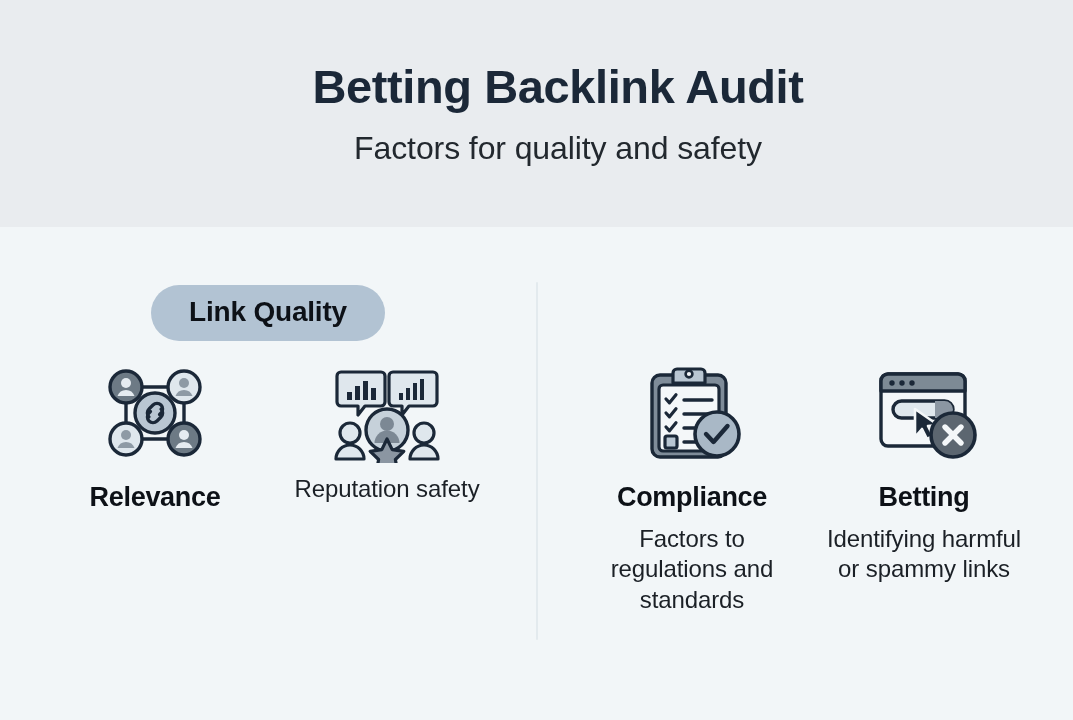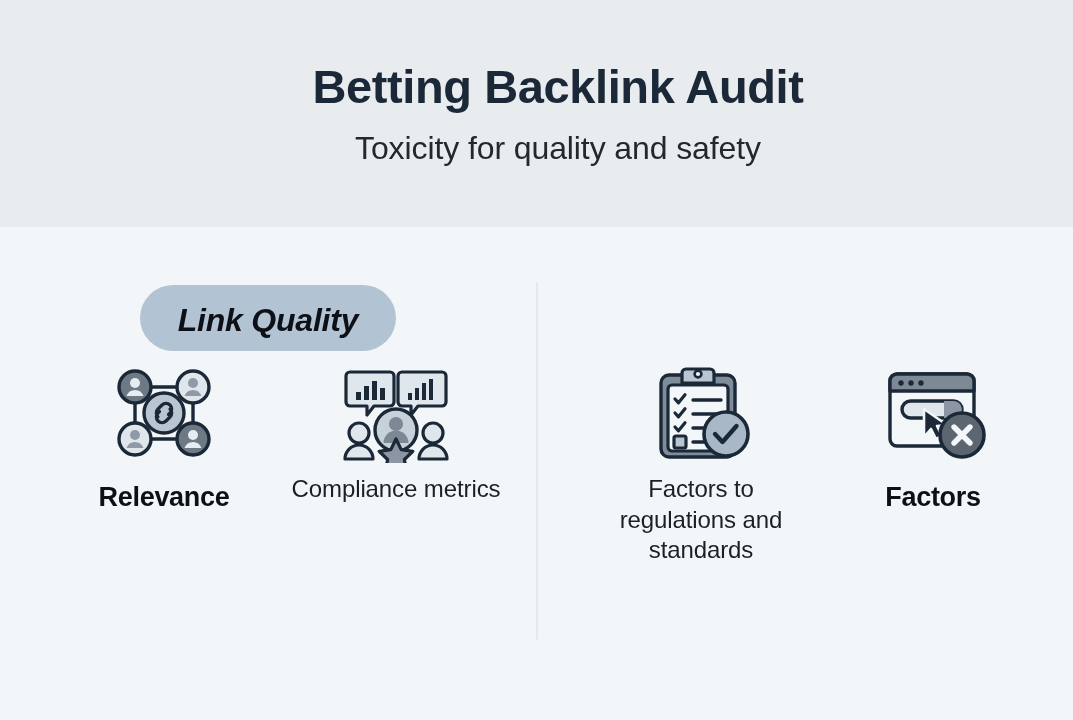--- a/index.html
+++ b/index.html
@@ -88,36 +88,35 @@
   .pill-wrap {
     position: absolute;
     top: 58px;
     left: 0;
     width: 100%;
     display: flex;
     justify-content: center;
   }
   .pill {
     border-radius: 34px;
-    padding: 19px 38px 15px 38px;
-    font-size: 32px;
+    padding: 13px 38px 15px 38px;
+    font-size: 28px;
     font-weight: 700;
     color: #0d1117;
     letter-spacing: -0.2px;
     line-height: 1;
     white-space: nowrap;
-    font-style: italic;
   }
   .pill.quality { background: #b2c3d3; }
   .pill.risk    { background: #a7b0b5; }
 
   .cards {
     position: absolute;
     top: 136px;
-    left: 12px;
+    left: 3px;
     width: 100%;
     display: flex;
     justify-content: center;
     align-items: flex-start;
   }
   .card {
     width: 232px;
     display: flex;
     flex-direction: column;
     align-items: center;
@@ -148,21 +147,21 @@
     letter-spacing: -0.1px;
   }
 </style>
 </head>
 <body>
 
 <div class="infographic">
 
   <div class="header">
     <h1 class="title">Betting Backlink Audit</h1>
-    <p class="subtitle">Toxicity for quality and safety</p>
+    <p class="subtitle">Factors for quality and safety</p>
   </div>
 
   <div class="body-area">
 
     <div class="divider"></div>
 
     <div class="group left">
 
       <div class="pill-wrap">
         <div class="pill quality">Link Quality</div>
@@ -247,21 +246,21 @@
               </g>
 
               <g>
                 <circle cx="96" cy="70" r="10" fill="#dfe7ed" stroke="#1b2838" stroke-width="3.2"></circle>
                 <path d="M82 96 a14 14 0 0 1 28 0 z" fill="#dfe7ed" stroke="#1b2838" stroke-width="3.2" stroke-linejoin="round"></path>
               </g>
 
               <path d="M59 76 l5.2 10.6 11.6 1.7 -8.4 8.2 2 11.6 -10.4 -5.5 -10.4 5.5 2 -11.6 -8.4 -8.2 11.6 -1.7 z" fill="#8b96a2" stroke="#1b2838" stroke-width="3.2" stroke-linejoin="round"></path>
             </svg>
           </div>
-          <div class="card-desc">Compliance metrics</div>
+          <div class="card-desc">Reputation safety</div>
         </div>
 
       </div>
     </div>
 
     <div class="group right">
 
 
       <div class="cards">
 
@@ -288,20 +287,21 @@
                 <line x1="51" y1="65" x2="79" y2="65"></line>
                 <line x1="51" y1="79" x2="70" y2="79"></line>
               </g>
 
               <g>
                 <circle cx="84" cy="71" r="22" fill="#a9b8c6" stroke="#1b2838" stroke-width="3.6"></circle>
                 <path d="M73 71 l7.5 8 14 -16" fill="none" stroke="#1b2838" stroke-width="4.4" stroke-linecap="round" stroke-linejoin="round"></path>
               </g>
             </svg>
           </div>
+          <div class="card-title">Compliance</div>
           <div class="card-desc">Factors to regulations and standards</div>
         </div>
 
         <div class="card">
           <div class="icon-box">
             <svg width="118" height="100" viewBox="0 0 118 100">
 
               <rect x="16" y="11" width="84" height="72" rx="7" fill="#f4f7f9" stroke="#1b2838" stroke-width="3.4"></rect>
               <path d="M16 18 a7 7 0 0 1 7 -7 h70 a7 7 0 0 1 7 7 v10 h-84 z" fill="#7d8a95" stroke="#1b2838" stroke-width="3.4" stroke-linejoin="round"></path>
               <g fill="#1b2838">
@@ -317,20 +317,21 @@
 
               <g>
                 <circle cx="88" cy="72" r="22" fill="#5c6670" stroke="#1b2838" stroke-width="3.6"></circle>
                 <g stroke="#f4f7f9" stroke-width="5.4" stroke-linecap="round">
                   <line x1="80" y1="64" x2="96" y2="80"></line>
                   <line x1="96" y1="64" x2="80" y2="80"></line>
                 </g>
               </g>
             </svg>
           </div>
-          <div class="card-title">Factors</div>
+          <div class="card-title">Betting</div>
+          <div class="card-desc">Identifying harmful or spammy links</div>
         </div>
 
       </div>
     </div>
 
   </div>
 </div>
 
 </body></html>

